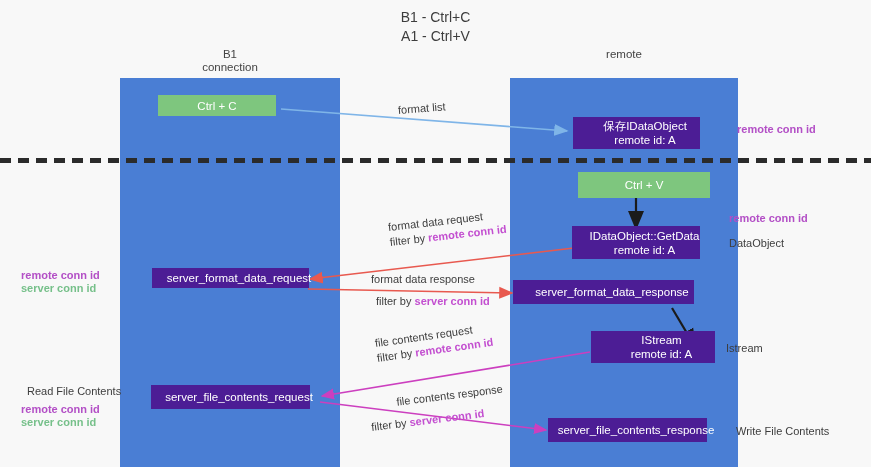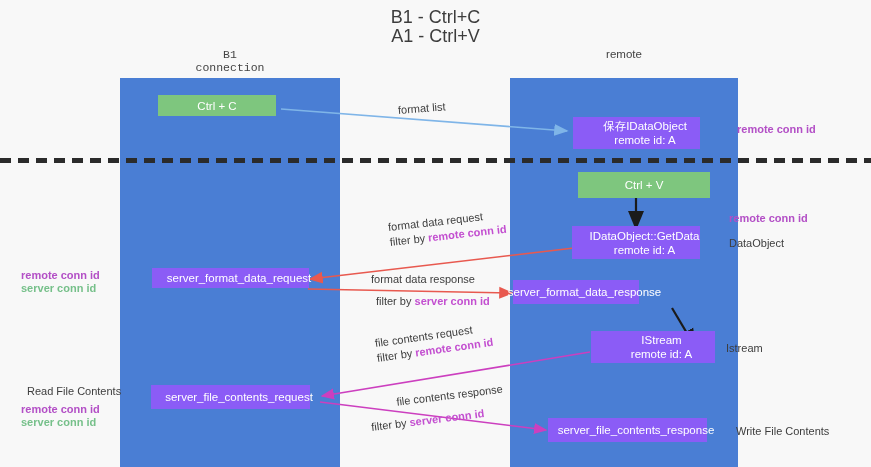--- a/index.html
+++ b/index.html
@@ -34,37 +34,37 @@
     font-size: 11.5px;
     line-height: 13px;
   }
   .title {
     position: absolute;
     left: 0;
     top: 8px;
     width: 871px;
     text-align: center;
     color: #3d3d3d;
-    font-size: 18px;
+    font-size: 14px;
     line-height: 19px;
   }
   .nodebox {
     position: absolute;
     box-sizing: border-box;
     display: flex;
     flex-direction: column;
     align-items: center;
     justify-content: center;
     color: #ffffff;
     font-size: 11.5px;
     line-height: 14px;
     text-align: center;
   }
   .nodebox.green { background: #7ec67e; }
-  .nodebox.orange { background: #8b5cf6; padding-left: 17px; }
+  .nodebox.orange { background: #4c1d95; padding-left: 17px; }
   .edge-label {
     position: absolute;
     color: #3d3d3d;
     font-size: 11px;
     line-height: 15px;
     white-space: nowrap;
   }
   .edge-label .hl-remote { color: #c34fd0; font-weight: bold; }
   .edge-label .hl-server { color: #c34fd0; font-weight: bold; }
   .side-label {
@@ -90,21 +90,21 @@
 </head>
 <body>
 
 <div id="canvas">
 
   <div class="title">
     <div>B1 - Ctrl+C</div>
     <div>A1 - Ctrl+V</div>
   </div>
 
-  <div class="lane-head" style="left:120px; top:48px; width:220px;font-family:Liberation Mono, monospace;">
+  <div class="lane-head" style="left:120px; top:48px; width:220px;">
     <div>B1</div>
     <div>connection</div>
   </div>
   <div class="lane-head" style="left:510px; top:48px; width:228px;">
     <div>remote</div>
   </div>
 
   <div class="lane" style="left:120px; top:78px; width:220px; height:389px;"></div>
   <div class="lane" style="left:510px; top:78px; width:228px; height:389px;"></div>
 
@@ -156,21 +156,21 @@
 
   <div class="nodebox orange" style="left:572px; top:226px; width:128px; height:33px;">
     <span>IDataObject::GetData</span>
     <span>remote id: A</span>
   </div>
 
   <div class="nodebox orange" style="left:152px; top:268px; width:157px; height:20px;">
     <span>server_format_data_request</span>
   </div>
 
-  <div class="nodebox orange" style="left:513px; top:280px; width:126px; height:24px;">
+  <div class="nodebox orange" style="left:513px; top:280px; width:181px; height:24px;">
     <span>server_format_data_response</span>
   </div>
 
   <div class="nodebox orange" style="left:591px; top:331px; width:124px; height:32px;">
     <span>IStream</span>
     <span>remote id: A</span>
   </div>
 
   <div class="nodebox orange" style="left:151px; top:385px; width:159px; height:24px;">
     <span>server_file_contents_request</span>

